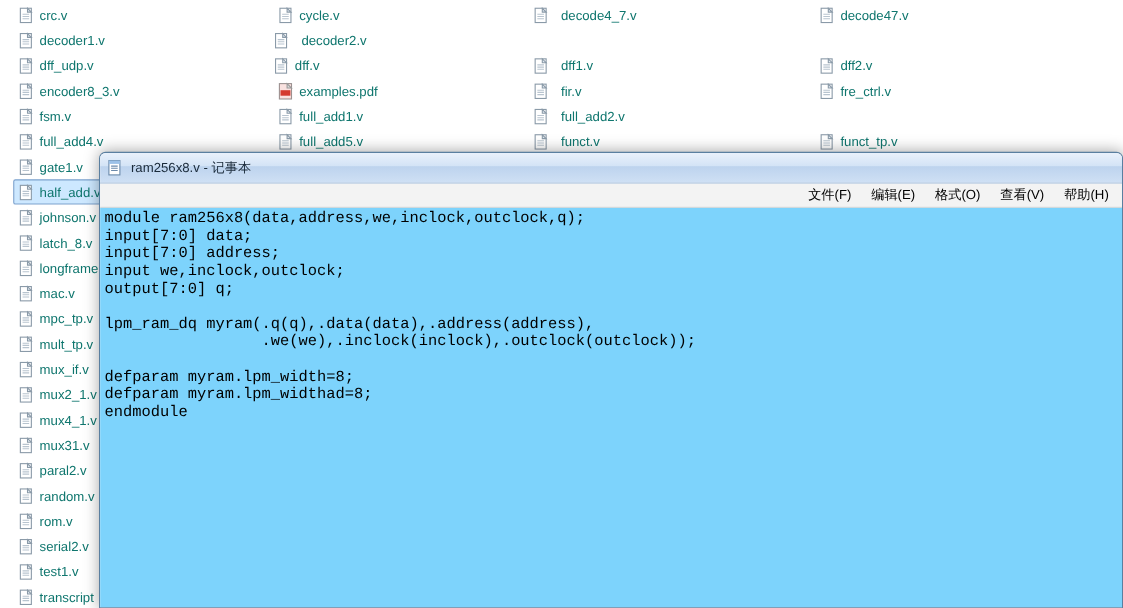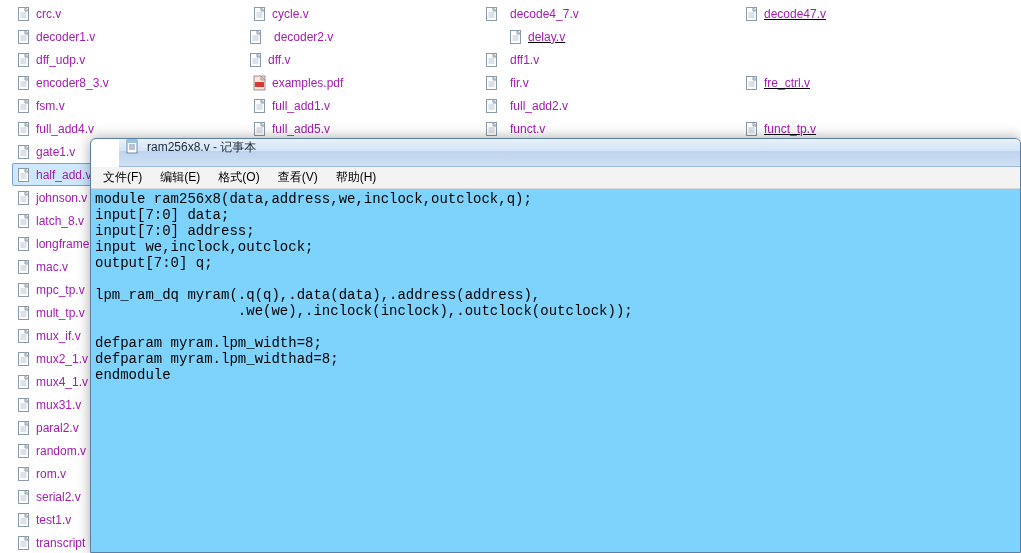--- a/index.html
+++ b/index.html
@@ -29,28 +29,28 @@
     display: flex;
     align-items: center;
     height: 23px;
     padding-left: 4px;
     gap: 4px;
     white-space: nowrap;
   }
   .fe-cell.c0 { width: 236px; }
   .fe-cell.c1 { width: 232px; }
   .fe-cell.c2 { width: 260px; gap: 10px; }
-  .fe-cell.c3 { width: 260px; text-decoration: underline; }
+  .fe-cell.c3 { width: 260px; }
   .fe-cell.selected {
     background: #cde8ff;
     border: 1px solid #7da2ce;
     border-radius: 2px;
     padding-left: 3px;
   }
-  .fe-label { color: #a21caf; }
+  .fe-label { color: #0f766e; }
   .ico {
     width: 16px; height: 16px;
     display: inline-block;
     flex: none;
   }
   .ico svg { display: block; }
 
   
   .notepad {
     position: absolute;
@@ -61,39 +61,39 @@
     background: #ffffff;
     box-shadow: 0 0 14px rgba(0,0,0,0.35);
     display: flex;
     flex-direction: column;
     overflow: hidden;
   }
   .np-titlebar {
     height: 28px;
     background: linear-gradient(to bottom,#e9f1fb 0%,#d3e3f6 45%,#bdd3ee 46%,#cfe0f4 100%);
     display: flex;
-    align-items: flex-start;
+    align-items: center;
     padding: 0 6px;
     gap: 6px;
     border-bottom: 1px solid #9db8d7;
-    margin-left: 28px;
   }
   .np-titletext {
     color: #1a2a3a;
     font-size: 12px;
   }
   .np-menubar {
     height: 22px;
     background: #f3f3f3;
     border-bottom: 1px solid #d7d7d7;
     display: flex;
     align-items: center;
     padding: 0 4px;
     gap: 2px;
     font-size: 12px;
+    justify-content: flex-end;
   }
   .np-menuitem {
     padding: 2px 8px;
     color: #000;
     cursor: default;
   }
   .np-body {
     flex: 1;
     background: #7dd3fc;
     padding: 2px 4px;
@@ -177,69 +177,69 @@
           <svg viewBox="0 0 16 16" width="16" height="16">
             <rect x="2.5" y="1.5" width="10" height="13" fill="#fff" stroke="#8a9aa8"></rect>
             <path d="M9 1.5 L12.5 5 L9 5 Z" fill="#e4ecf4" stroke="#8a9aa8"></path>
             <line x1="4.5" y1="7" x2="10.5" y2="7" stroke="#b8c4cf"></line>
             <line x1="4.5" y1="9" x2="10.5" y2="9" stroke="#b8c4cf"></line>
             <line x1="4.5" y1="11" x2="10.5" y2="11" stroke="#b8c4cf"></line>
           </svg>
         </span>
         <span class="fe-label">decoder2.v</span>
       </div>
+    </div>
+    <div class="fe-row">
+      <div class="fe-cell c1">
+        <span class="ico">
+          <svg viewBox="0 0 16 16" width="16" height="16">
+            <rect x="2.5" y="1.5" width="10" height="13" fill="#fff" stroke="#8a9aa8"></rect>
+            <path d="M9 1.5 L12.5 5 L9 5 Z" fill="#e4ecf4" stroke="#8a9aa8"></path>
+            <line x1="4.5" y1="7" x2="10.5" y2="7" stroke="#b8c4cf"></line>
+            <line x1="4.5" y1="9" x2="10.5" y2="9" stroke="#b8c4cf"></line>
+            <line x1="4.5" y1="11" x2="10.5" y2="11" stroke="#b8c4cf"></line>
+          </svg>
+        </span>
+        <span class="fe-label">dff_udp.v</span>
+      </div>
+      <div class="fe-cell c0">
+        <span class="ico">
+          <svg viewBox="0 0 16 16" width="16" height="16">
+            <rect x="2.5" y="1.5" width="10" height="13" fill="#fff" stroke="#8a9aa8"></rect>
+            <path d="M9 1.5 L12.5 5 L9 5 Z" fill="#e4ecf4" stroke="#8a9aa8"></path>
+            <line x1="4.5" y1="7" x2="10.5" y2="7" stroke="#b8c4cf"></line>
+            <line x1="4.5" y1="9" x2="10.5" y2="9" stroke="#b8c4cf"></line>
+            <line x1="4.5" y1="11" x2="10.5" y2="11" stroke="#b8c4cf"></line>
+          </svg>
+        </span>
+        <span class="fe-label">dff.v</span>
+      </div>
+      <div class="fe-cell c2">
+        <span class="ico">
+          <svg viewBox="0 0 16 16" width="16" height="16">
+            <rect x="2.5" y="1.5" width="10" height="13" fill="#fff" stroke="#8a9aa8"></rect>
+            <path d="M9 1.5 L12.5 5 L9 5 Z" fill="#e4ecf4" stroke="#8a9aa8"></path>
+            <line x1="4.5" y1="7" x2="10.5" y2="7" stroke="#b8c4cf"></line>
+            <line x1="4.5" y1="9" x2="10.5" y2="9" stroke="#b8c4cf"></line>
+            <line x1="4.5" y1="11" x2="10.5" y2="11" stroke="#b8c4cf"></line>
+          </svg>
+        </span>
+        <span class="fe-label">dff1.v</span>
+      </div>
       <div class="fe-cell c3">
         <span class="ico">
           <svg viewBox="0 0 16 16" width="16" height="16">
             <rect x="2.5" y="1.5" width="10" height="13" fill="#fff" stroke="#8a9aa8"></rect>
             <path d="M9 1.5 L12.5 5 L9 5 Z" fill="#e4ecf4" stroke="#8a9aa8"></path>
             <line x1="4.5" y1="7" x2="10.5" y2="7" stroke="#b8c4cf"></line>
             <line x1="4.5" y1="9" x2="10.5" y2="9" stroke="#b8c4cf"></line>
             <line x1="4.5" y1="11" x2="10.5" y2="11" stroke="#b8c4cf"></line>
           </svg>
         </span>
-        <span class="fe-label">delay.v</span>
-      </div>
-    </div>
-    <div class="fe-row">
-      <div class="fe-cell c1">
-        <span class="ico">
-          <svg viewBox="0 0 16 16" width="16" height="16">
-            <rect x="2.5" y="1.5" width="10" height="13" fill="#fff" stroke="#8a9aa8"></rect>
-            <path d="M9 1.5 L12.5 5 L9 5 Z" fill="#e4ecf4" stroke="#8a9aa8"></path>
-            <line x1="4.5" y1="7" x2="10.5" y2="7" stroke="#b8c4cf"></line>
-            <line x1="4.5" y1="9" x2="10.5" y2="9" stroke="#b8c4cf"></line>
-            <line x1="4.5" y1="11" x2="10.5" y2="11" stroke="#b8c4cf"></line>
-          </svg>
-        </span>
-        <span class="fe-label">dff_udp.v</span>
-      </div>
-      <div class="fe-cell c0">
-        <span class="ico">
-          <svg viewBox="0 0 16 16" width="16" height="16">
-            <rect x="2.5" y="1.5" width="10" height="13" fill="#fff" stroke="#8a9aa8"></rect>
-            <path d="M9 1.5 L12.5 5 L9 5 Z" fill="#e4ecf4" stroke="#8a9aa8"></path>
-            <line x1="4.5" y1="7" x2="10.5" y2="7" stroke="#b8c4cf"></line>
-            <line x1="4.5" y1="9" x2="10.5" y2="9" stroke="#b8c4cf"></line>
-            <line x1="4.5" y1="11" x2="10.5" y2="11" stroke="#b8c4cf"></line>
-          </svg>
-        </span>
-        <span class="fe-label">dff.v</span>
-      </div>
-      <div class="fe-cell c2">
-        <span class="ico">
-          <svg viewBox="0 0 16 16" width="16" height="16">
-            <rect x="2.5" y="1.5" width="10" height="13" fill="#fff" stroke="#8a9aa8"></rect>
-            <path d="M9 1.5 L12.5 5 L9 5 Z" fill="#e4ecf4" stroke="#8a9aa8"></path>
-            <line x1="4.5" y1="7" x2="10.5" y2="7" stroke="#b8c4cf"></line>
-            <line x1="4.5" y1="9" x2="10.5" y2="9" stroke="#b8c4cf"></line>
-            <line x1="4.5" y1="11" x2="10.5" y2="11" stroke="#b8c4cf"></line>
-          </svg>
-        </span>
-        <span class="fe-label">dff1.v</span>
+        <span class="fe-label">dff2.v</span>
       </div>
     </div>
     <div class="fe-row">
       <div class="fe-cell c0">
         <span class="ico">
           <svg viewBox="0 0 16 16" width="16" height="16">
             <rect x="2.5" y="1.5" width="10" height="13" fill="#fff" stroke="#8a9aa8"></rect>
             <path d="M9 1.5 L12.5 5 L9 5 Z" fill="#e4ecf4" stroke="#8a9aa8"></path>
             <line x1="4.5" y1="7" x2="10.5" y2="7" stroke="#b8c4cf"></line>
             <line x1="4.5" y1="9" x2="10.5" y2="9" stroke="#b8c4cf"></line>

